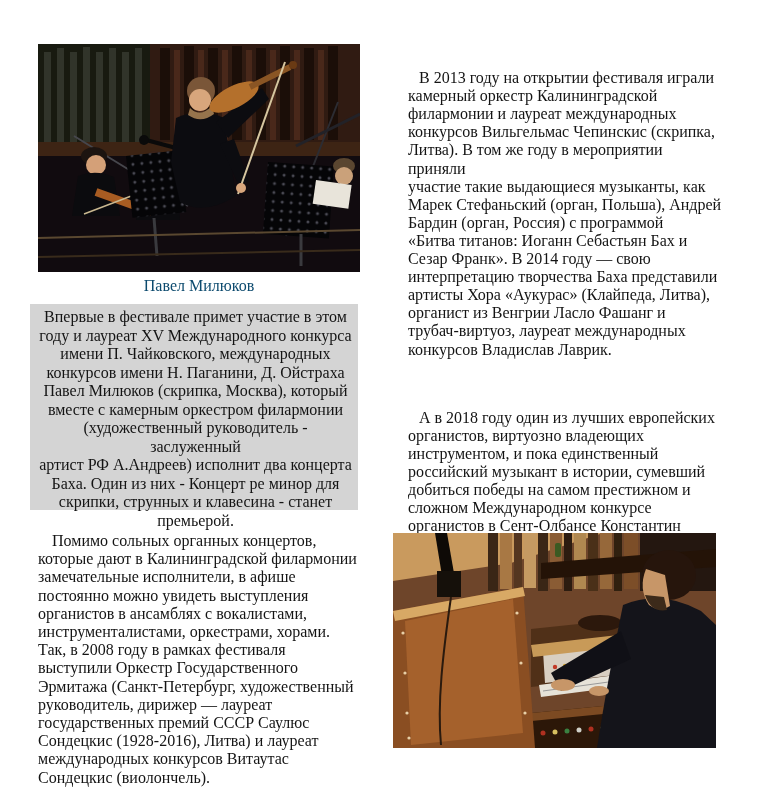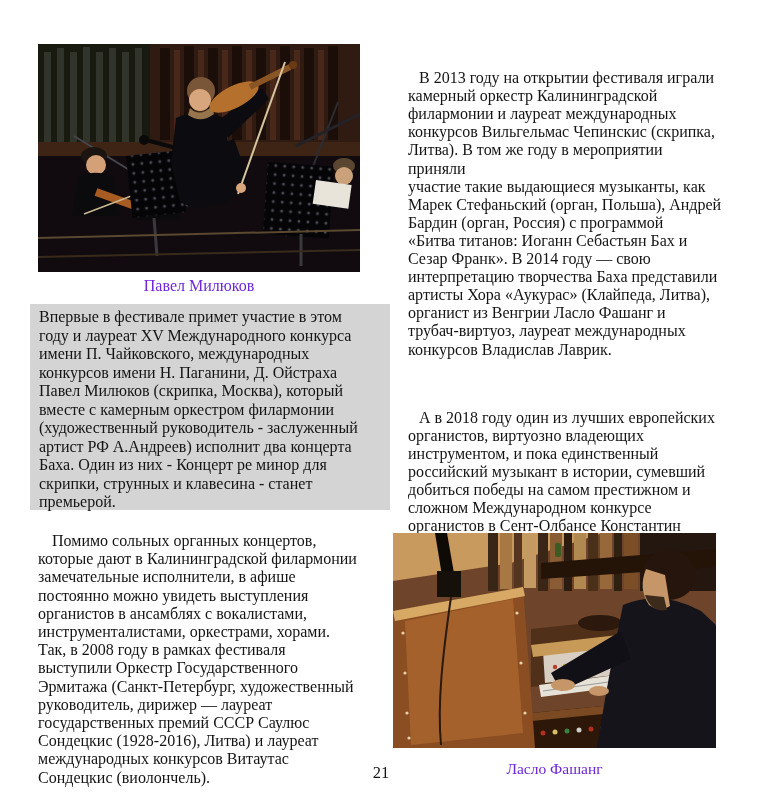--- a/index.html
+++ b/index.html
@@ -5,32 +5,32 @@
   html,body{margin:0;padding:0;}
   body{
     width:762px;height:800px;background:#ffffff;
     font-family:"Liberation Serif","DejaVu Serif",serif;
     color:#141414;position:relative;overflow:hidden;
   }
   .abs{position:absolute;}
   .photo{overflow:hidden;background:#111;}
   .photo svg{display:block;}
   .caption{
-    text-align:center;font-size:16px;color:#6d28d9;line-height:20px;
+    text-align:center;font-size:16px;color:#0c4a6e;line-height:20px;
   }
   .bodytext{
     font-size:16px;line-height:18.1px;white-space:pre-line;
     text-align:left;
   }
   #left-photo{left:38px;top:44px;width:322px;height:228px;}
   #left-caption{left:38px;top:276px;width:322px;}
   #highlight-box{
-    left:30px;top:304px;width:360px;height:206px;box-sizing:border-box;
+    left:30px;top:304px;width:328px;height:206px;box-sizing:border-box;
     padding:4px 6px 0 9px;background:#d4d4d4;
-    font-size:16px;line-height:18.5px;white-space:pre-line;
+    font-size:16px;line-height:18.5px;white-space:pre-line;text-align:center;
   }
   #left-paragraph{left:38px;top:532px;width:334px;line-height:18.2px;text-indent:14px;}
   #right-text{left:392px;top:35px;width:348px;}
   #right-text p{margin:16px;text-indent:11px;}
   #right-photo{left:393px;top:533px;width:323px;height:215px;}
   #right-caption{left:393px;top:759px;width:323px;font-size:15.5px;}
   #page-number{left:0;top:763px;width:762px;text-align:center;font-size:16.5px;}
 </style>
 </head>
 <body>
@@ -270,17 +270,15 @@
       <path d="M230 72 Q268 56 308 78 L323 92 L323 215 L204 215 Q214 150 230 72 Z" fill="#14141a"></path>
       <path d="M228 98 L158 140 L168 158 L238 126 Z" fill="#101016"></path>
       <ellipse cx="276" cy="42" rx="27" ry="25" fill="#26150c"></ellipse>
       <path d="M253 36 Q245 56 256 72 Q267 80 277 73 L272 42 Z" fill="#c79668"></path>
       <path d="M252 62 Q258 80 274 77 L271 64 Z" fill="#3c2a1a"></path>
       <ellipse cx="170" cy="152" rx="12" ry="6" fill="#c79668"></ellipse>
       <ellipse cx="206" cy="158" rx="10" ry="5" fill="#c79668"></ellipse>
     </svg>
   </figure>
 
-  <div class="abs caption" id="right-caption">Ласло Фашанг</div>
-
-  <div class="abs" id="page-number">21</div>
+
 
 </div>
 
 </body></html>

